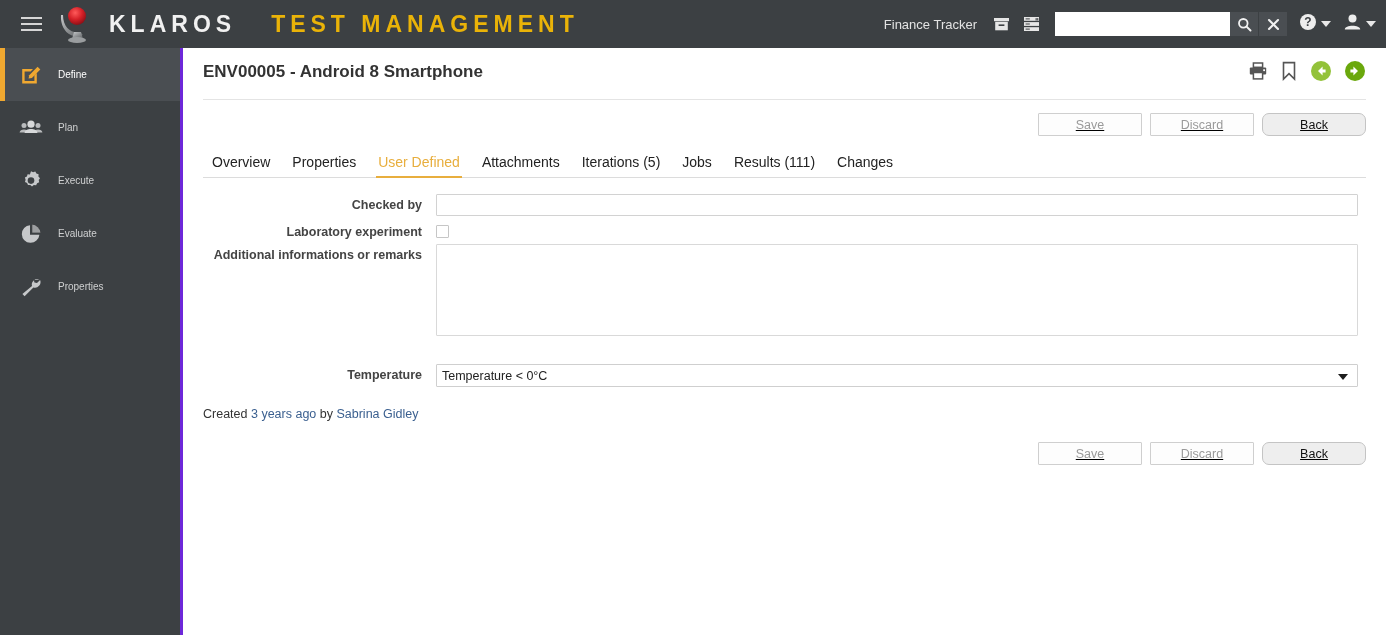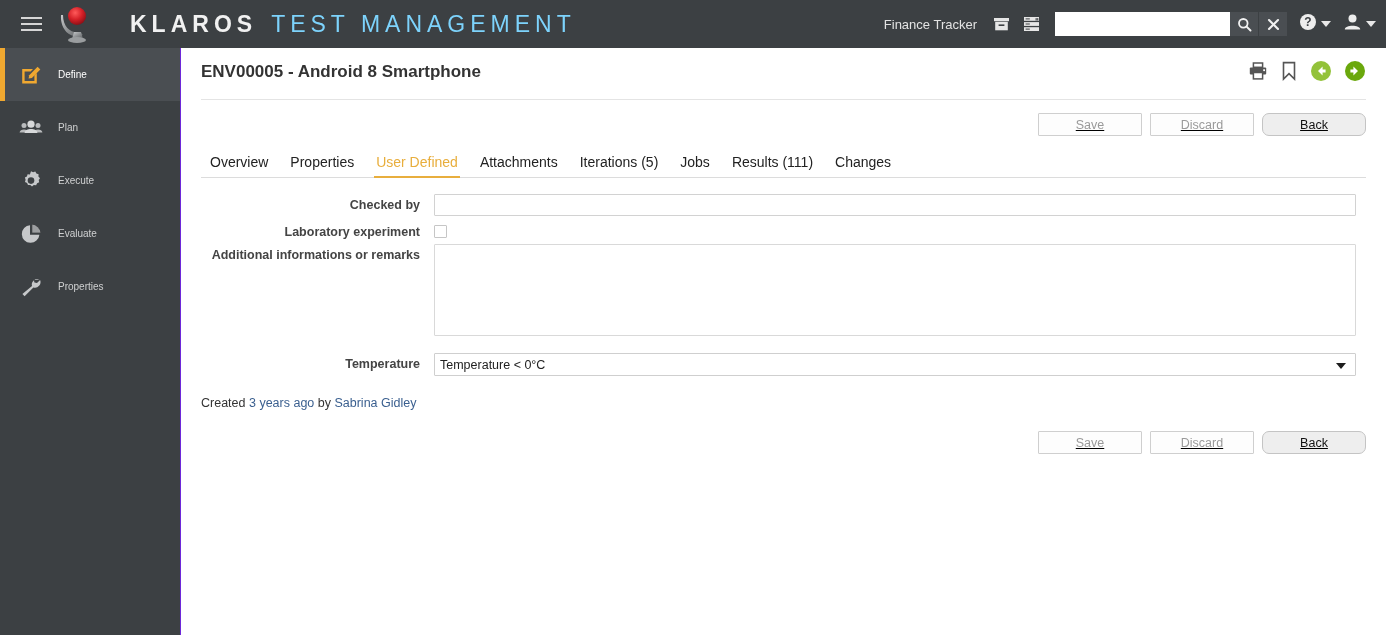--- a/index.html
+++ b/index.html
@@ -30,27 +30,28 @@
     display: block; width: 21px; height: 2px; background: #d6d6d6;
   }
   .logo-mark {
     width: 42px; height: 40px;
     margin-left: 2px;
     position: relative;
     flex: none;
   }
   .brand {
     display: flex; align-items: flex-start;
-    margin-left: 32px;
+    margin-left: 11px;
     font-size: 23px;
     letter-spacing: 5px;
     white-space: nowrap;
+    gap: 21px;
   }
   .brand .b1 { color: #f1f1f1; font-weight: bold; }
-  .brand .b2 { color: #7dd3fc; font-weight: normal; margin-left: 14px; }
+  .brand .b2 { color: #eab308; font-weight: bold; margin-left: 14px; }
 
   .topright {
     margin-left: auto;
     display: flex; align-items: center;
     height: 48px;
     padding-right: 10px;
   }
   .proj-name {
     color: #e3e3e3; font-size: 13px; margin-right: 12px; white-space: nowrap;
   }
@@ -113,21 +114,21 @@
     display: flex; align-items: center; justify-content: center;
     margin-right: 14px; flex: none;
   }
   .side-label { white-space: nowrap; }
 
   
   .main {
     position: absolute; top: 48px; left: 180px;
     width: 1206px; height: 587px;
     background: #ffffff;
-    border-left: 1px solid #6d28d9;
+    border-left: 3px solid #6d28d9;
   }
   .page-head {
     position: relative;
     height: 40px;
     margin: 12px 20px 0 20px;
     border-bottom: 1px solid #e4e4e4;
     display: flex; align-items: flex-start;
   }
   .page-title {
     font-size: 17px; color: #333; font-weight: bold;
@@ -468,21 +469,21 @@
         </div>
       </div>
 
       <div class="frow" style="margin-top:5px;">
         <div class="flabel">Additional informations or remarks</div>
         <div class="fctl">
           <textarea class="tarea" placeholder="" style=""></textarea>
         </div>
       </div>
 
-      <div class="frow" style="margin-top:13px;">
+      <div class="frow" style="margin-top:24px;">
         <div class="flabel">Temperature</div>
         <div class="fctl">
           <div class="tselect">
             <span>Temperature &lt; 0°C</span>
             <span class="selarrow"></span>
           </div>
         </div>
       </div>
     </div>
 

